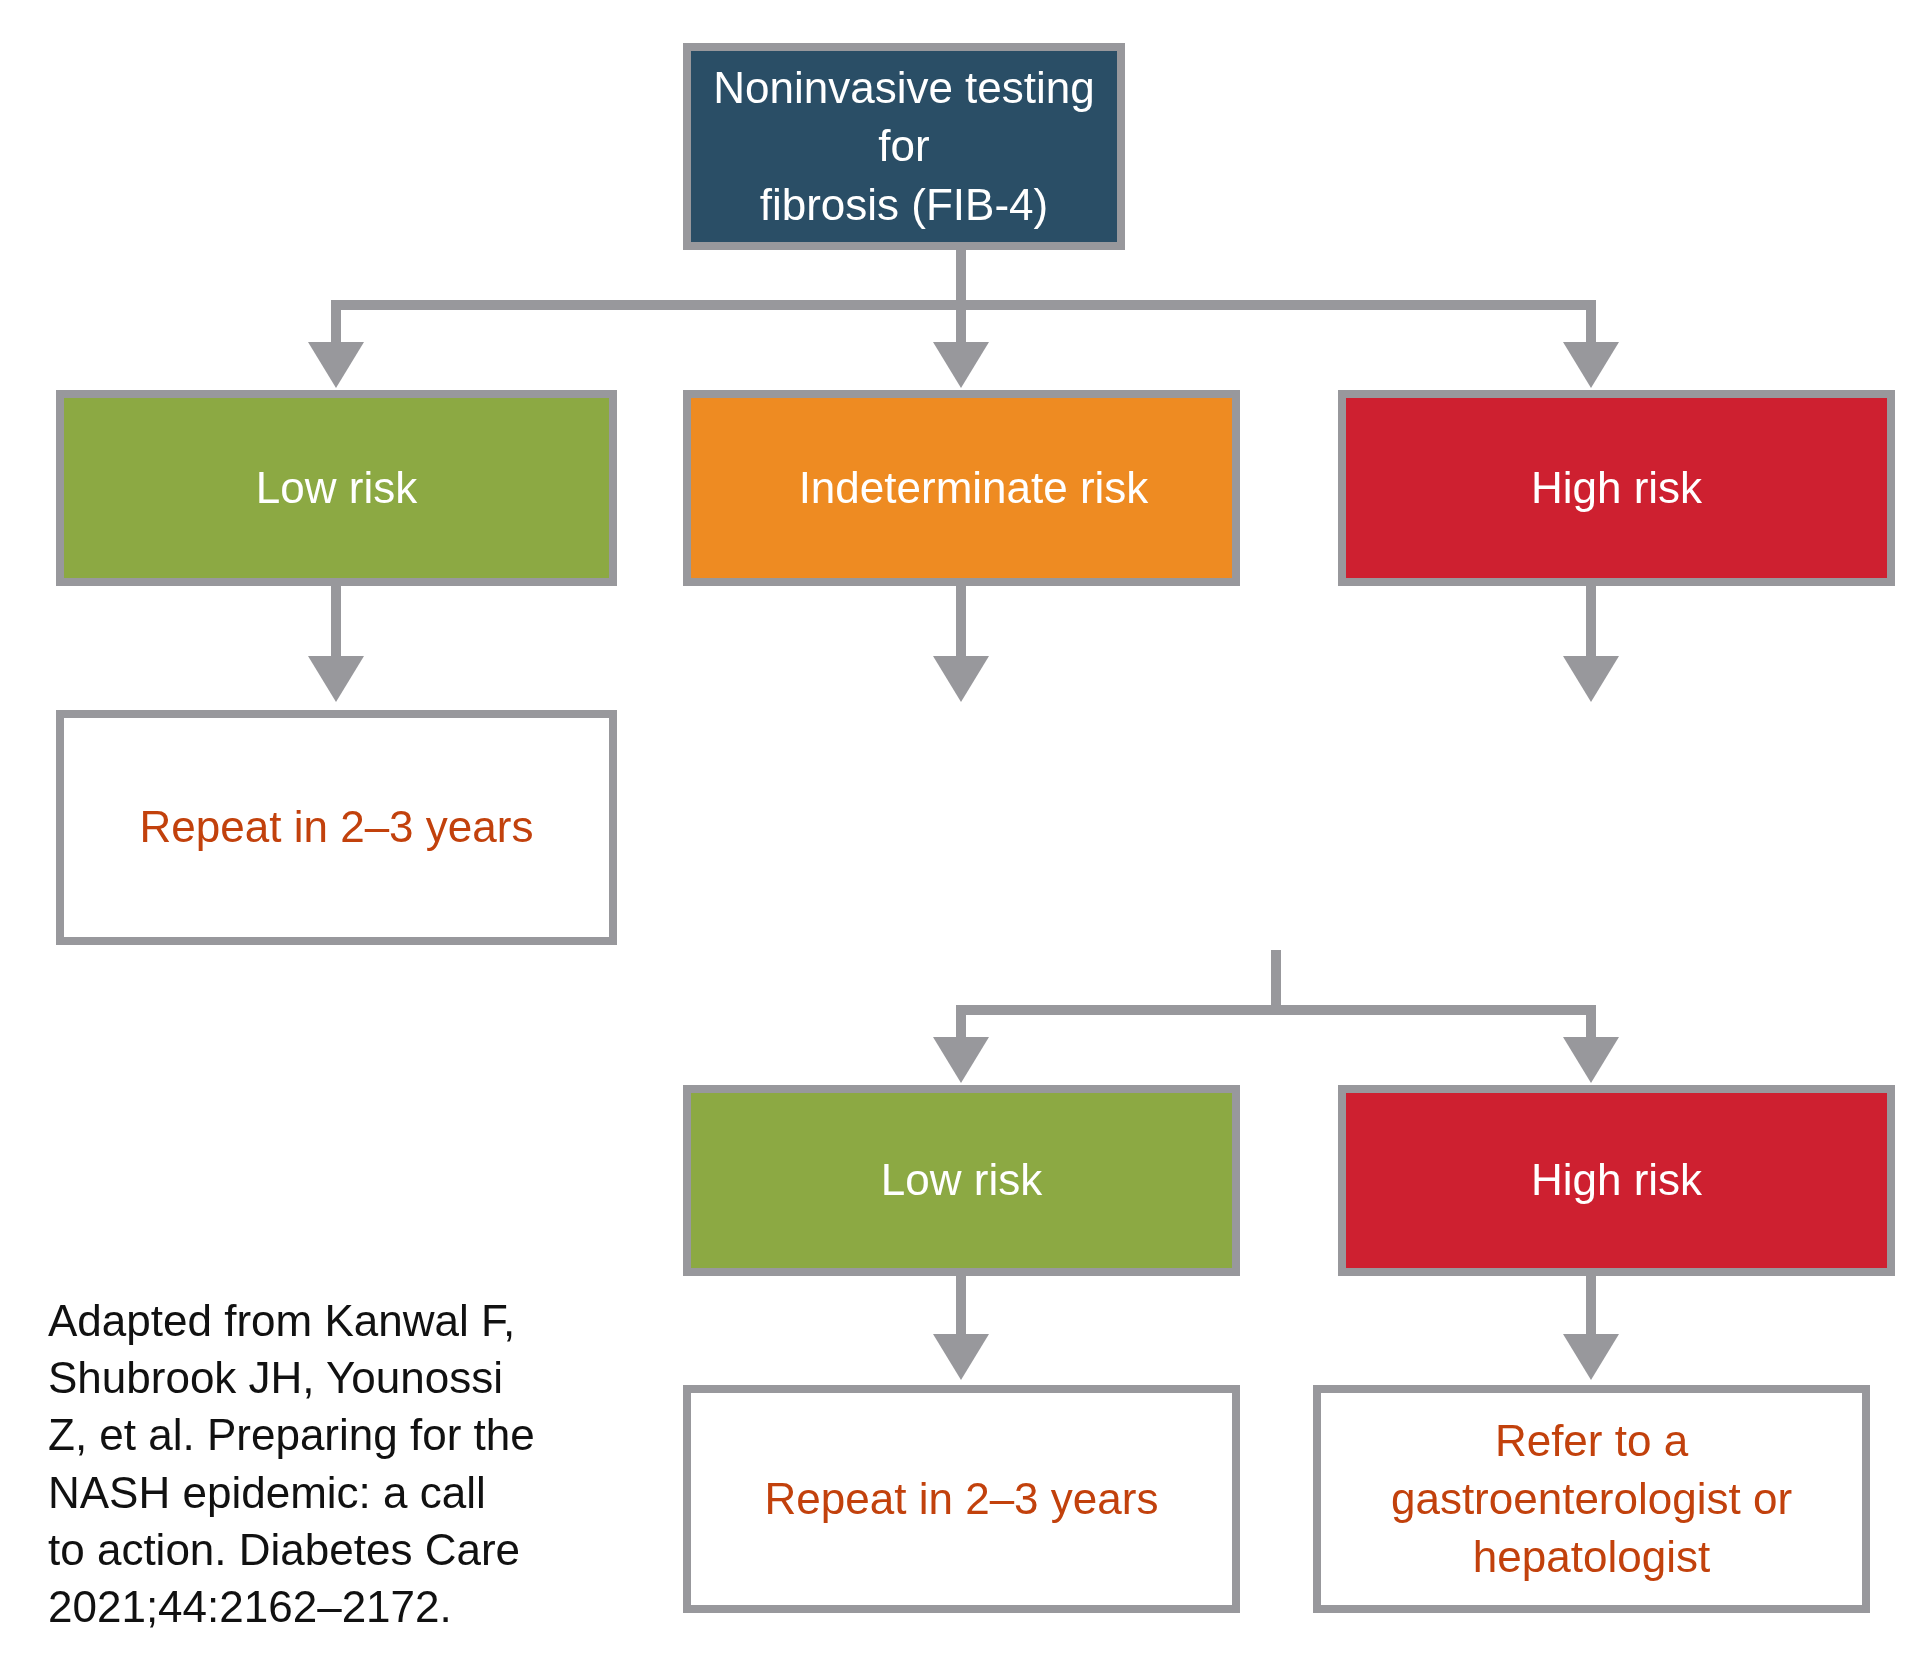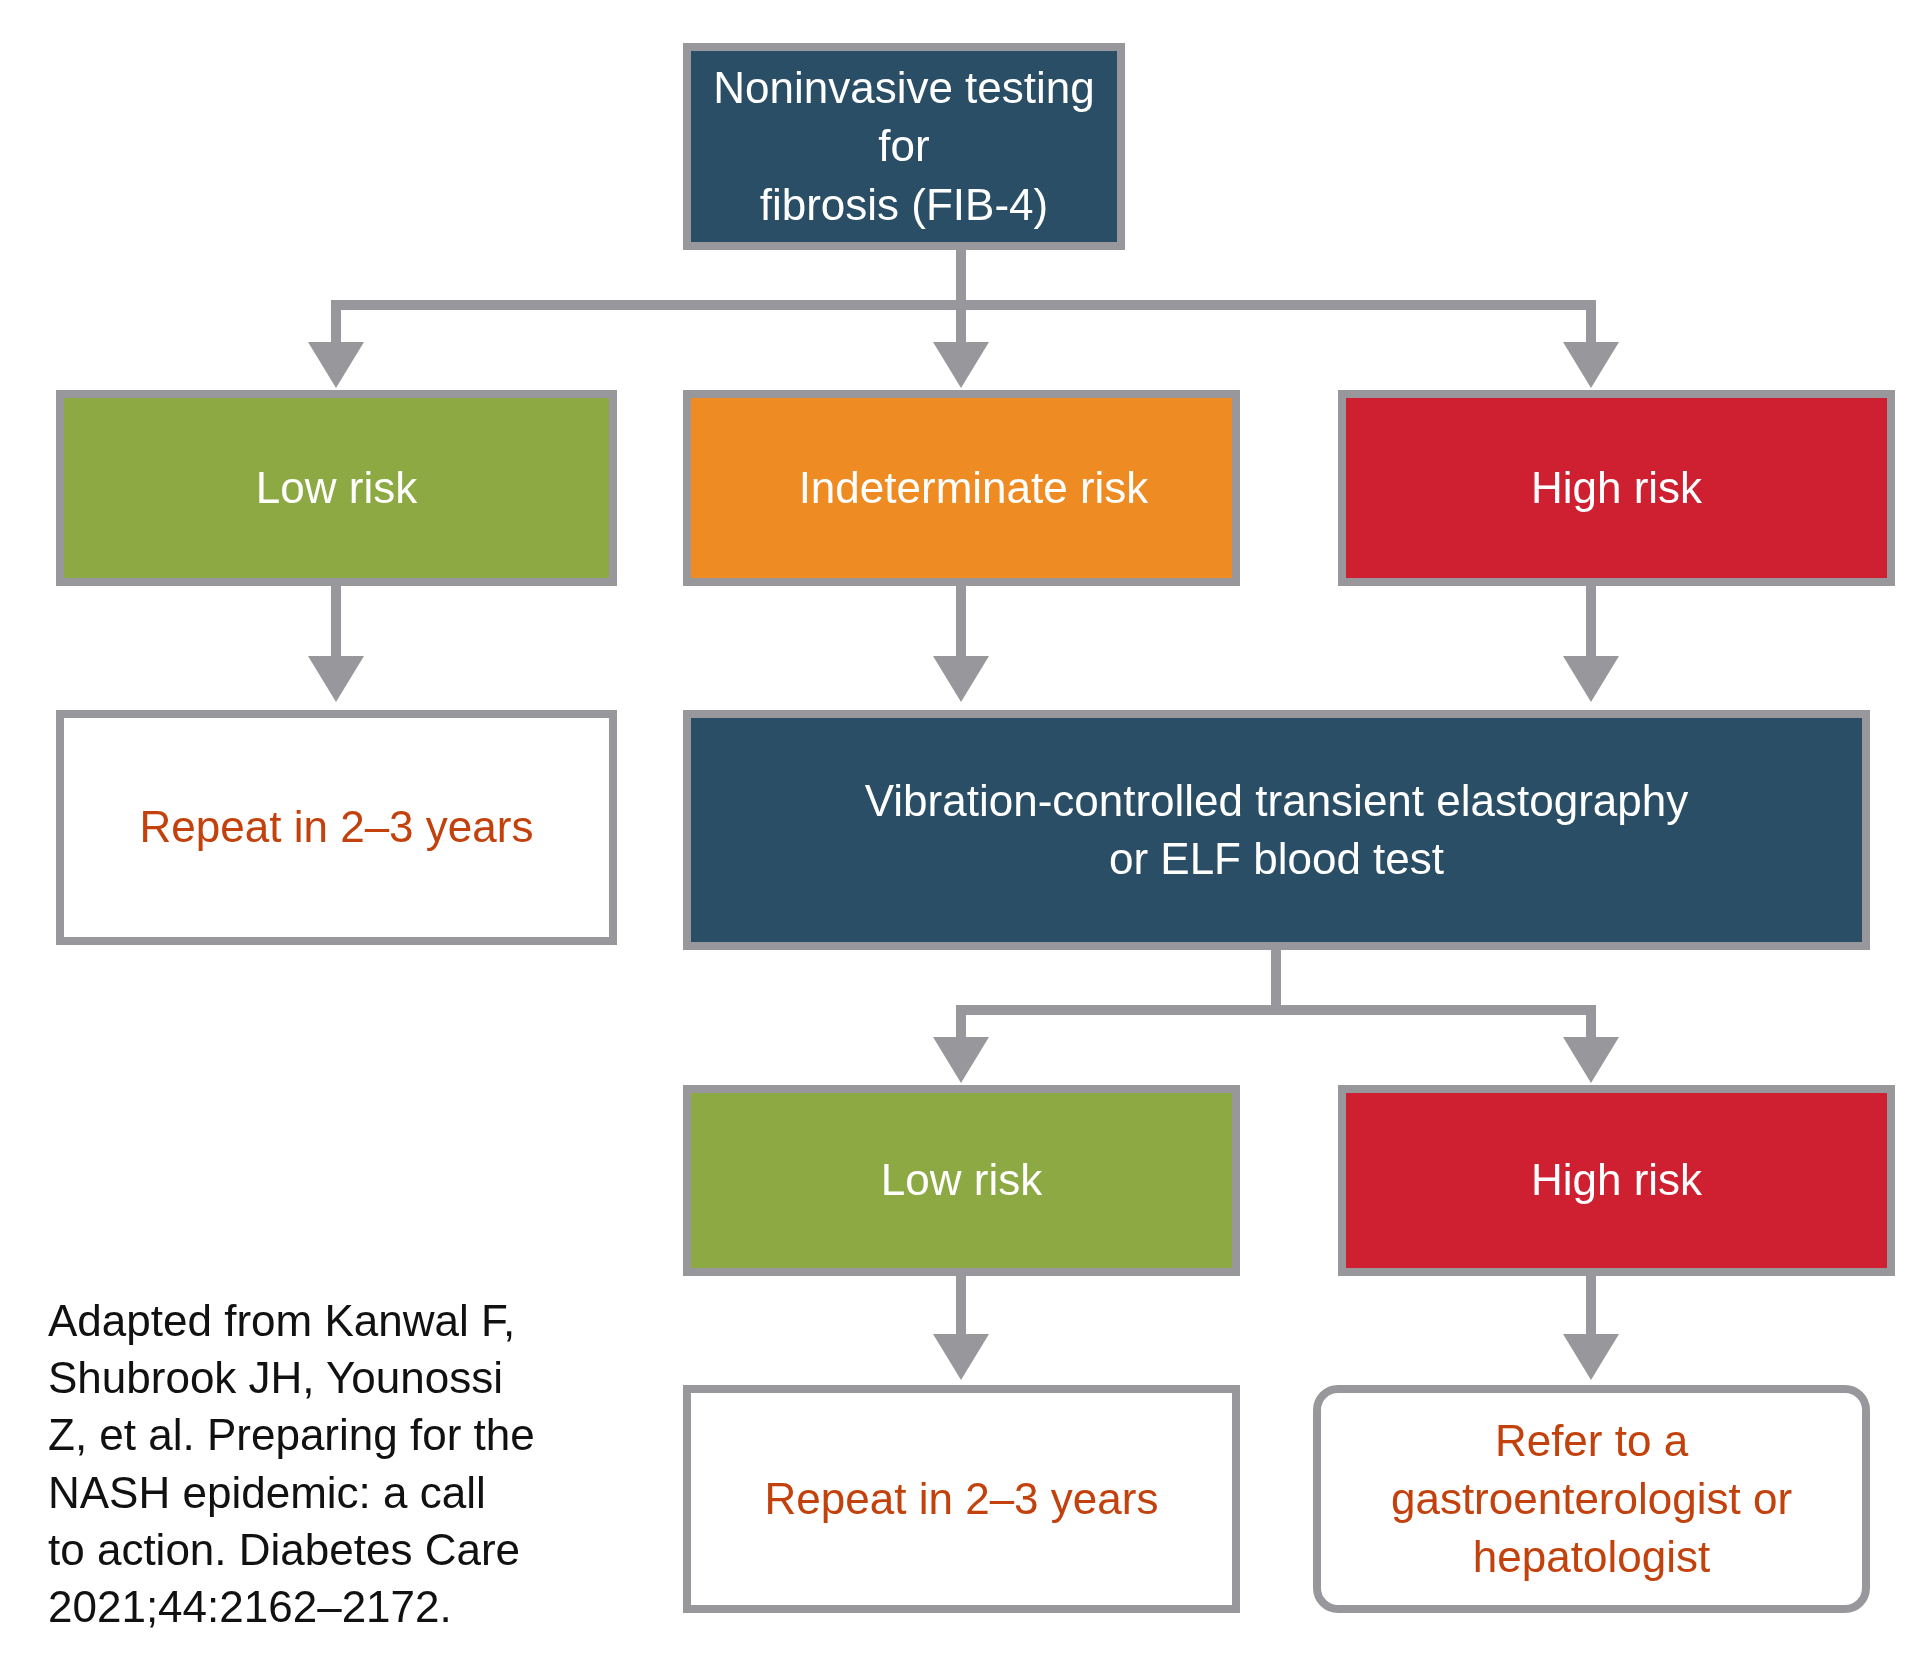--- a/index.html
+++ b/index.html
@@ -52,21 +52,21 @@
   
   #root      { left: 683px;  top: 43px;   width: 442px;  height: 207px; }
   #low1      { left: 56px;   top: 390px;  width: 561px;  height: 196px; }
   #ind       { left: 683px;  top: 390px;  width: 557px;  height: 196px; }
   #high1     { left: 1313px; top: 390px;  width: 557px;  height: 196px; }
   #repeat1   { left: 56px;   top: 710px;  width: 561px;  height: 235px; }
   #vcte      { left: 683px;  top: 710px;  width: 1187px; height: 240px; }
   #low2      { left: 683px;  top: 1085px; width: 557px;  height: 191px; }
   #high2     { left: 1313px; top: 1085px; width: 557px;  height: 191px; }
   #repeat2   { left: 683px;  top: 1385px; width: 557px;  height: 228px; }
-  #refer     { left: 1313px; top: 1385px; width: 557px;  height: 228px; border-radius: 25px; }
+  #refer     { left: 1313px; top: 1385px; width: 557px;  height: 228px; }
 </style>
 </head>
 <body>
 
 <div class="canvas">
 
   <div class="node navy" id="root">
     <span>Noninvasive testing for
 fibrosis (FIB-4)</span>
   </div>
@@ -93,24 +93,20 @@
   <div class="vline" style="left:331px; top:586px; width:10px; height:72px;"></div>
   <div class="arrowhead" style="left:308px; top:656px;"></div>
   <div class="vline" style="left:956px; top:586px; width:10px; height:72px;"></div>
   <div class="arrowhead" style="left:933px; top:656px;"></div>
   <div class="vline" style="left:1586px; top:586px; width:10px; height:72px;"></div>
   <div class="arrowhead" style="left:1563px; top:656px;"></div>
 
   <div class="node white" id="repeat1">
     <span>Repeat in 2–3 years</span>
   </div>
-  <div class="node navy" id="vcte">
-    <span>Vibration-controlled transient elastography
-or ELF blood test</span>
-  </div>
 
   <div class="vline" style="left:1271px; top:950px; width:10px; height:60px;"></div>
   <div class="hline" style="left:956px; top:1005px; width:640px; height:10px;"></div>
   <div class="vline" style="left:956px; top:1015px; width:10px; height:24px;"></div>
   <div class="arrowhead" style="left:933px; top:1037px;"></div>
   <div class="vline" style="left:1586px; top:1015px; width:10px; height:24px;"></div>
   <div class="arrowhead" style="left:1563px; top:1037px;"></div>
 
   <div class="node green" id="low2">
     <span>Low risk</span>

